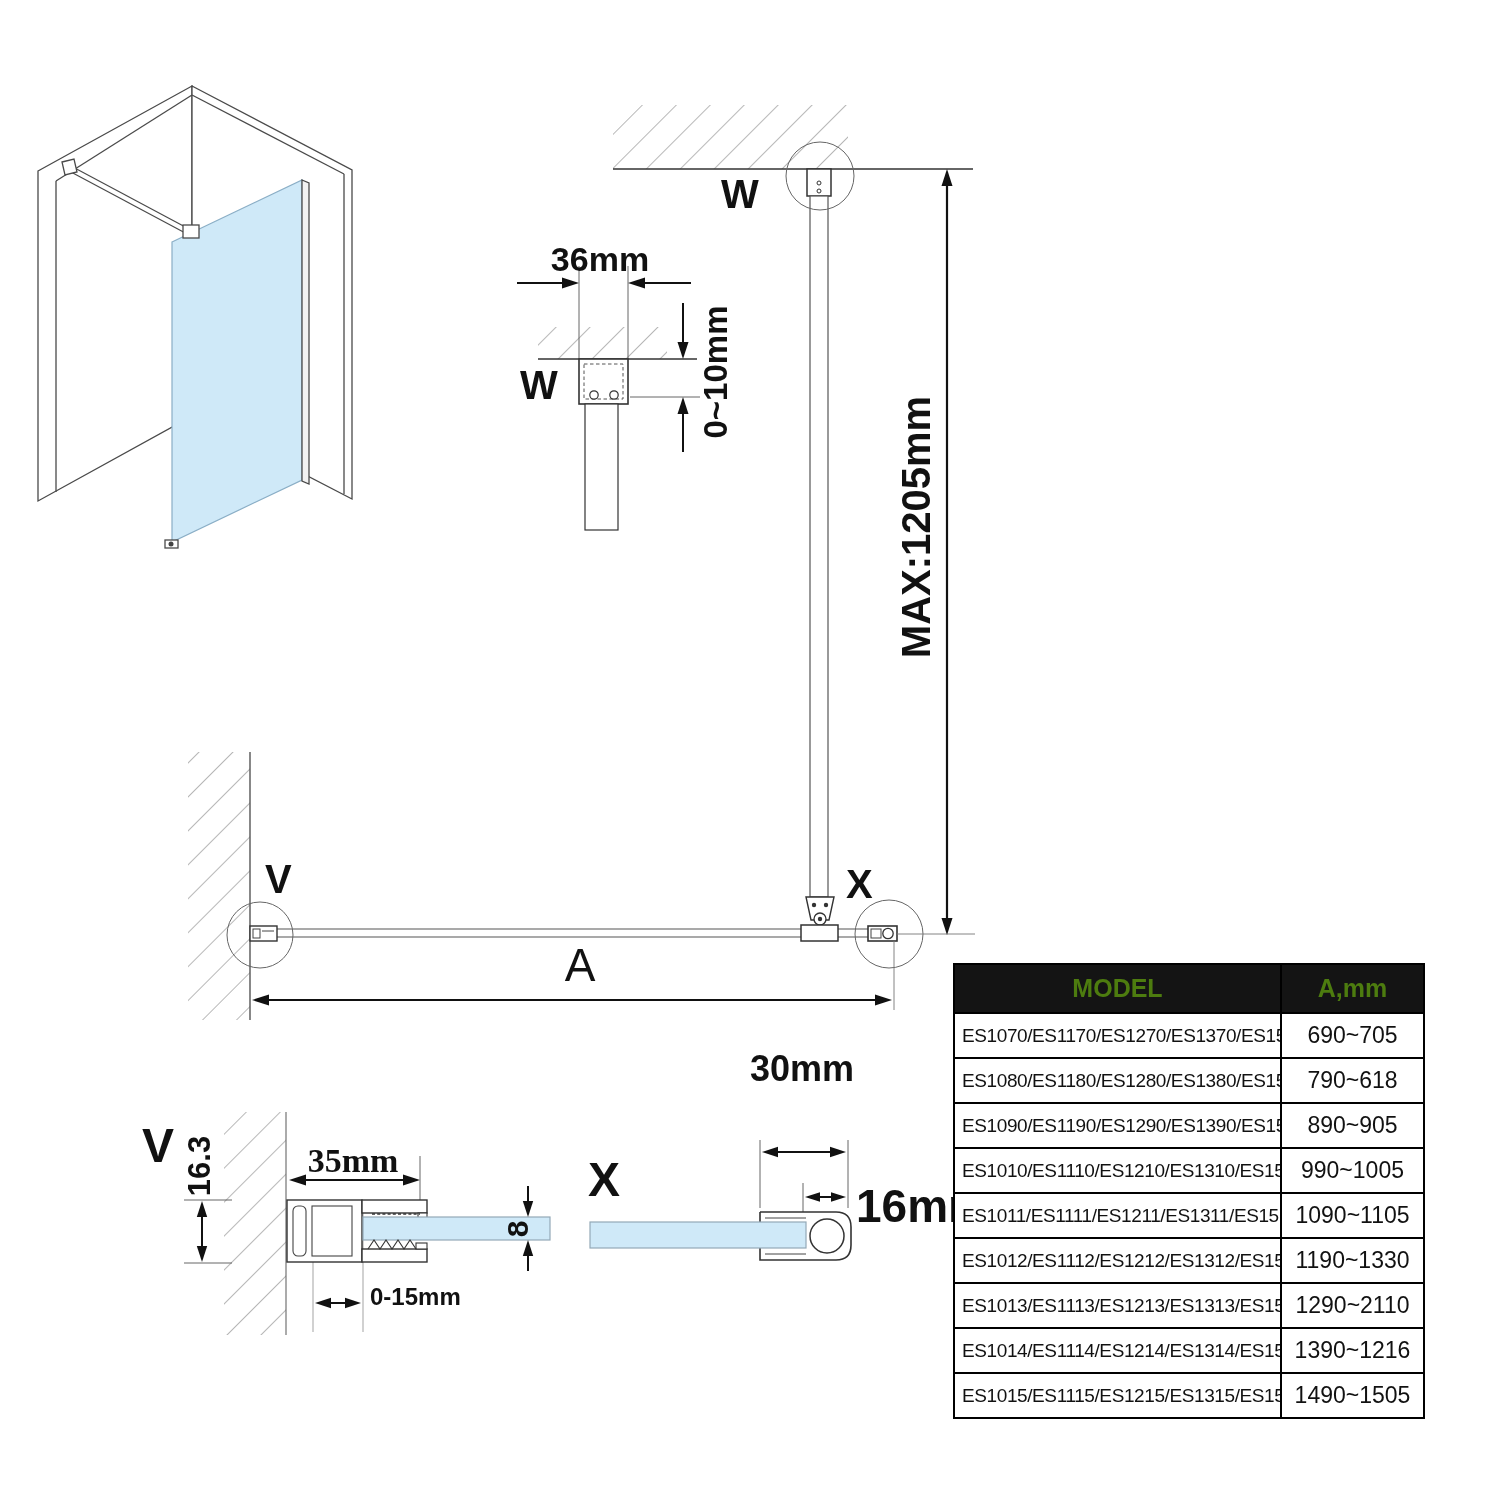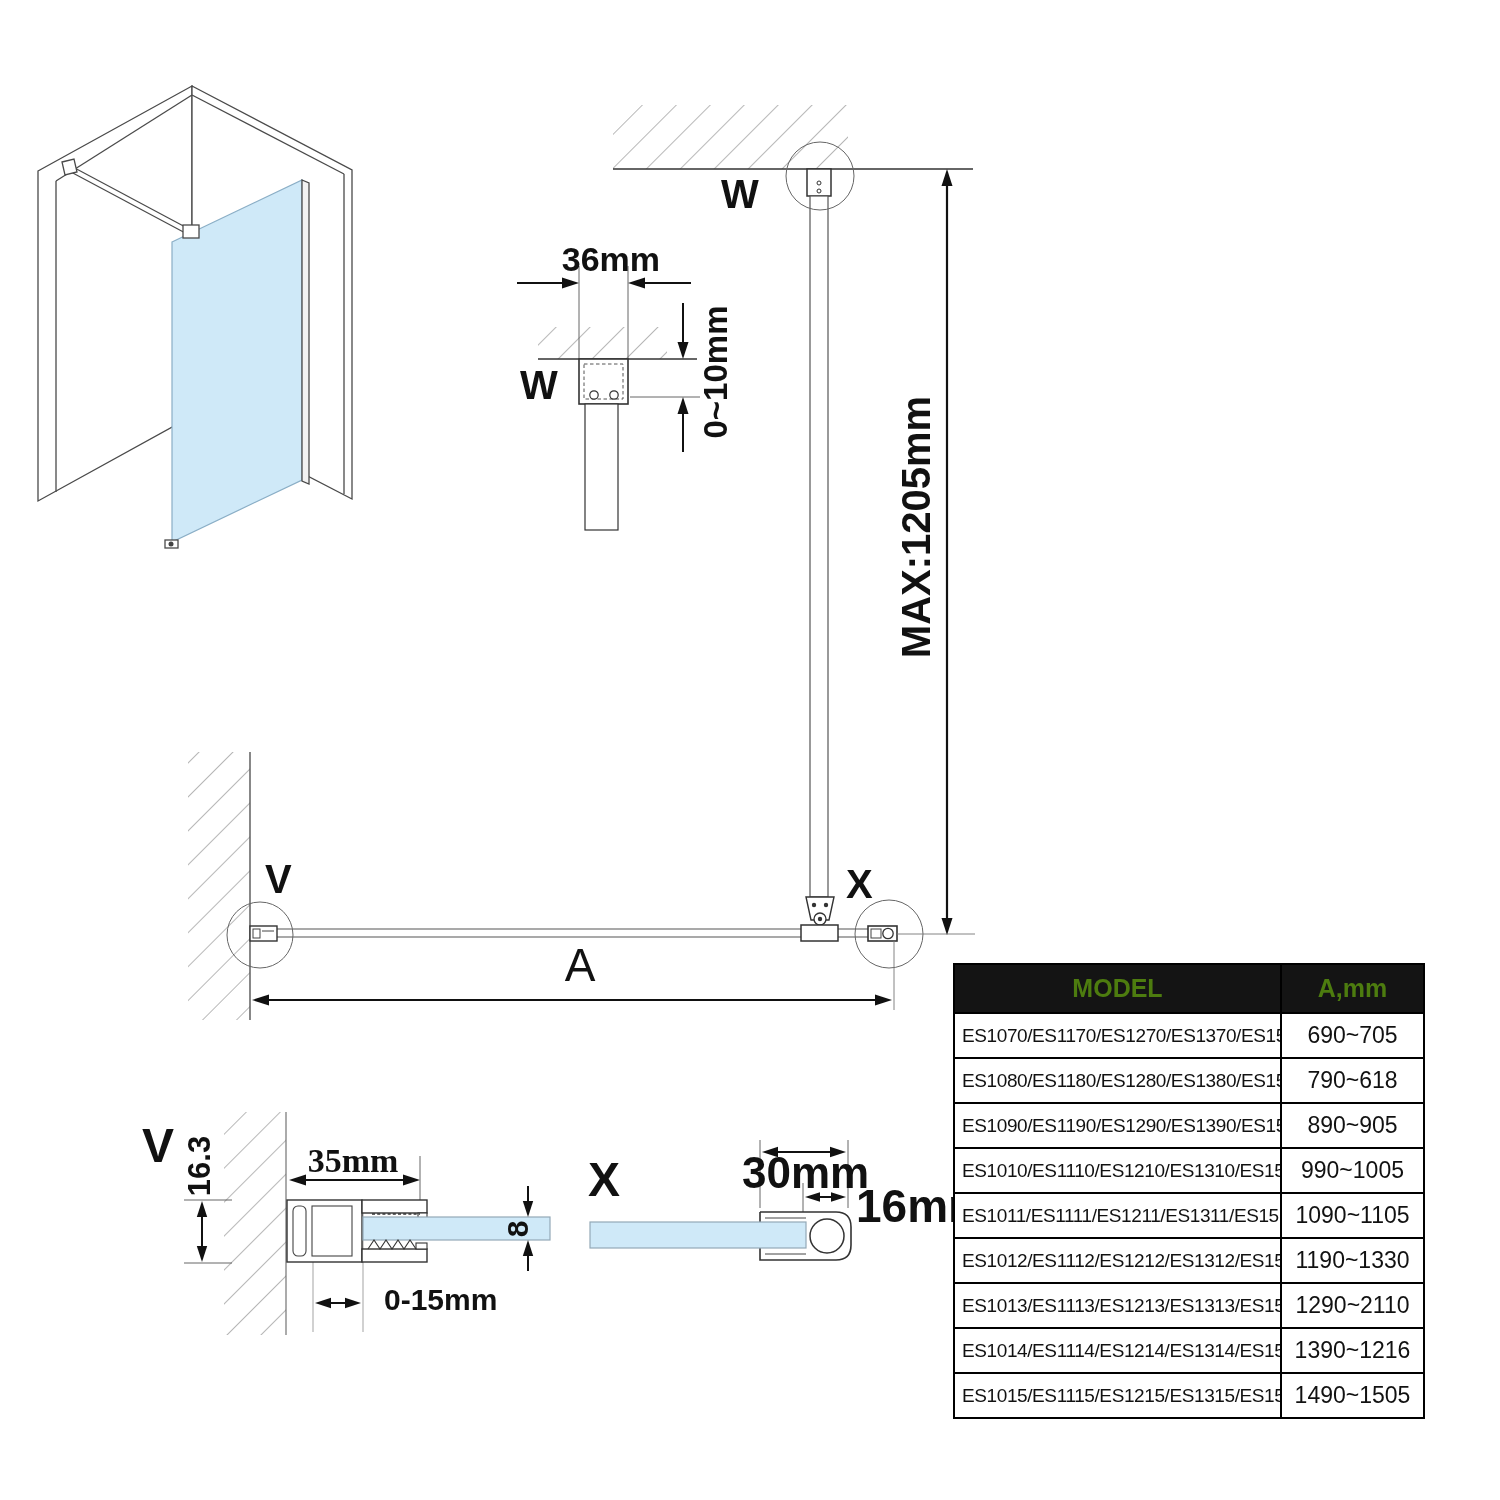--- a/index.html
+++ b/index.html
@@ -153,35 +153,35 @@
     <path d="M805,1197 L820,1192.2 L820,1201.8 Z" fill="#111"></path>
     <path d="M846,1197 L831,1192.2 L831,1201.8 Z" fill="#111"></path>
     <path d="M760,1212 L836,1212 Q851,1212 851,1227 L851,1245 Q851,1260 836,1260 L760,1260 L760,1248 M760,1222 L760,1212" fill="#fff" stroke="#333" stroke-width="1.6"></path>
     <rect x="590" y="1222" width="216" height="26" fill="#cfe9f8" stroke="#93a9b7" stroke-width="1.2"></rect>
     <line x1="765" y1="1218" x2="806" y2="1218" stroke="#444" stroke-width="1"></line>
     <line x1="765" y1="1254" x2="806" y2="1254" stroke="#444" stroke-width="1"></line>
     <circle cx="827" cy="1236" r="17" fill="#fff" stroke="#333" stroke-width="1.5"></circle>
   </g>
 </svg>
 
-<div class="lbl ctr" style="left:540px;top:240px;width:120px;font-size:34px;text-align:right;">36mm</div>
+<div class="lbl ctr" style="left:540px;top:240px;width:120px;font-size:34px;">36mm</div>
 <div class="lbl" style="left:520px;top:363px;font-size:40px;">W</div>
 <div class="lbl rot" style="left:636px;top:352px;width:160px;height:40px;line-height:40px;font-size:33px;">0~10mm</div>
 <div class="lbl" style="left:721px;top:172px;font-size:40px;">W</div>
 <div class="lbl rot" style="left:766px;top:505px;width:300px;height:44px;line-height:44px;font-size:40px;">MAX:1205mm</div>
 <div class="lbl" style="left:265px;top:857px;font-size:40px;">V</div>
 <div class="lbl" style="left:846px;top:862px;font-size:40px;">X</div>
 <div class="lbl ctr" style="left:545px;top:938px;width:70px;font-size:46px;font-weight:400;">A</div>
 <div class="lbl" style="left:142px;top:1118px;font-size:48px;">V</div>
 <div class="lbl rot" style="left:155px;top:1149px;width:90px;height:34px;line-height:34px;font-size:31px;">16.3</div>
 <div class="lbl ctr" style="left:292px;top:1142px;width:122px;font-size:34px;font-family:Liberation Serif, serif;">35mm</div>
 <div class="lbl rot" style="left:498px;top:1214px;width:40px;height:30px;line-height:30px;font-size:30px;">8</div>
-<div class="lbl" style="left:384px;top:1283px;font-size:30px;">0-15mm</div>
+<div class="lbl" style="left:370px;top:1283px;font-size:24px;">0-15mm</div>
 <div class="lbl" style="left:588px;top:1152px;font-size:48px;">X</div>
-<div class="lbl ctr" style="left:742px;top:1148px;width:120px;font-size:44px;">30mm</div>
+<div class="lbl ctr" style="left:742px;top:1048px;width:120px;font-size:36px;">30mm</div>
 <div class="lbl" style="left:856px;top:1179px;font-size:46px;">16mm</div>
 
 <table id="spec-table">
   <colgroup>
         <col class="c-model">
         <col class="c-a">
       </colgroup>
   <thead>
     <tr>
       <th>MODEL</th>

